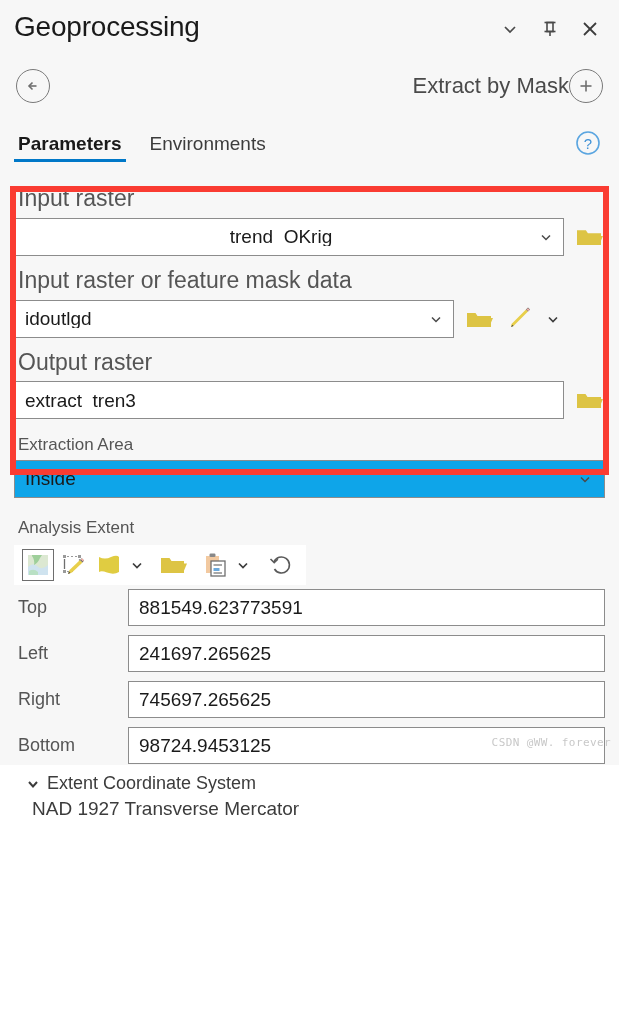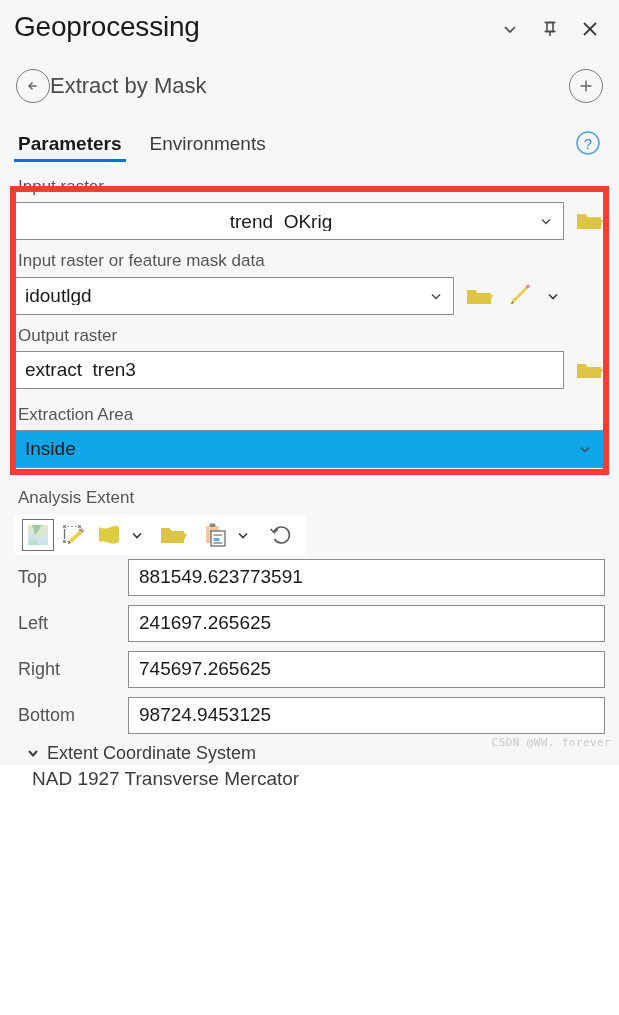--- a/index.html
+++ b/index.html
@@ -70,21 +70,21 @@
     border-radius: 50%;
     border: 1.6px solid #7a7a7a;
     display: flex;
     align-items: center;
     justify-content: center;
     color: #6e6e6e;
     flex: 0 0 auto;
   }
   .tool-title {
     flex: 1;
-    text-align: left;
+    text-align: right;
     font-size: 22px;
     color: #4a4a4a;
     font-weight: 400;
   }
 
   
   .tabs {
     height: 48px;
     display: flex;
     align-items: flex-end;
@@ -134,23 +134,23 @@
     top: 186px;
     width: 599px;
     height: 289px;
     border: 6px solid #fa3c32;
     pointer-events: none;
     z-index: 30;
   }
 
   .field-group { margin-bottom: 6px; }
   .field-label {
-    font-size: 17px;
+    font-size: 23px;
     color: #555555;
-    margin: 0 0 5px 4px;
+    margin: 8px 0 5px 4px;
     line-height: 1.25;
   }
   .field-row {
     display: flex;
     align-items: center;
     gap: 9px;
   }
   .input-shell {
     flex: 1;
     height: 38px;

